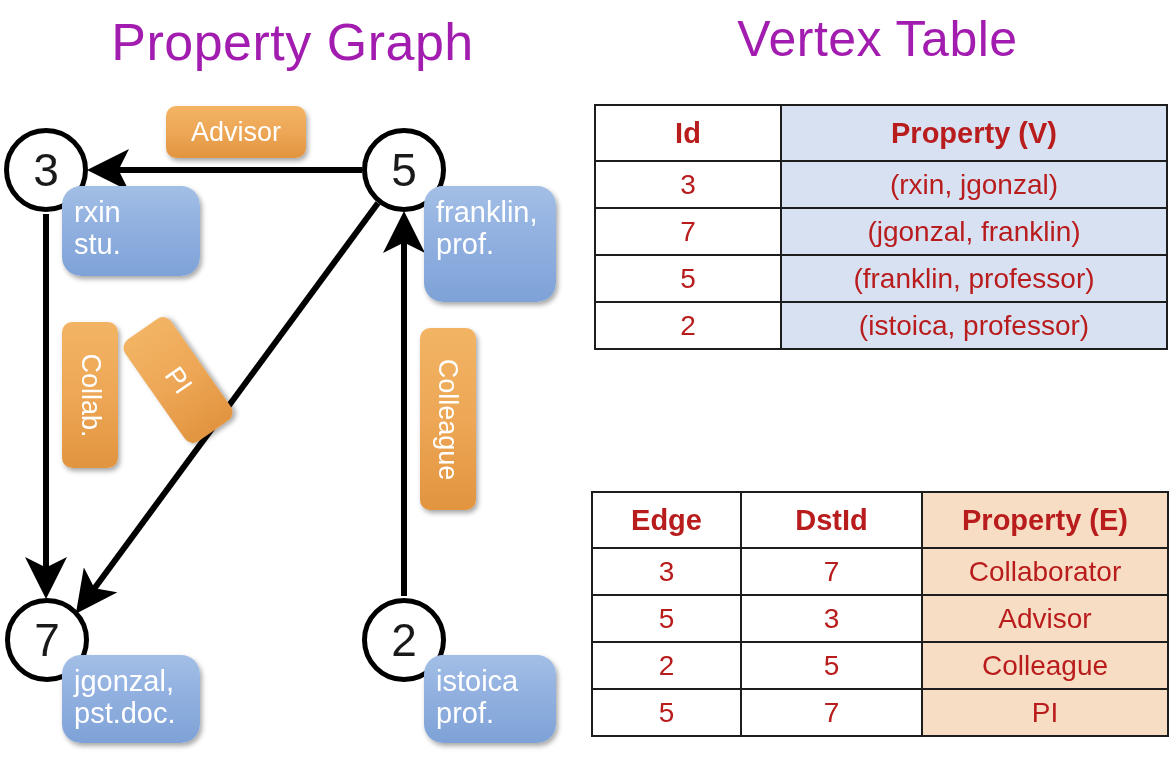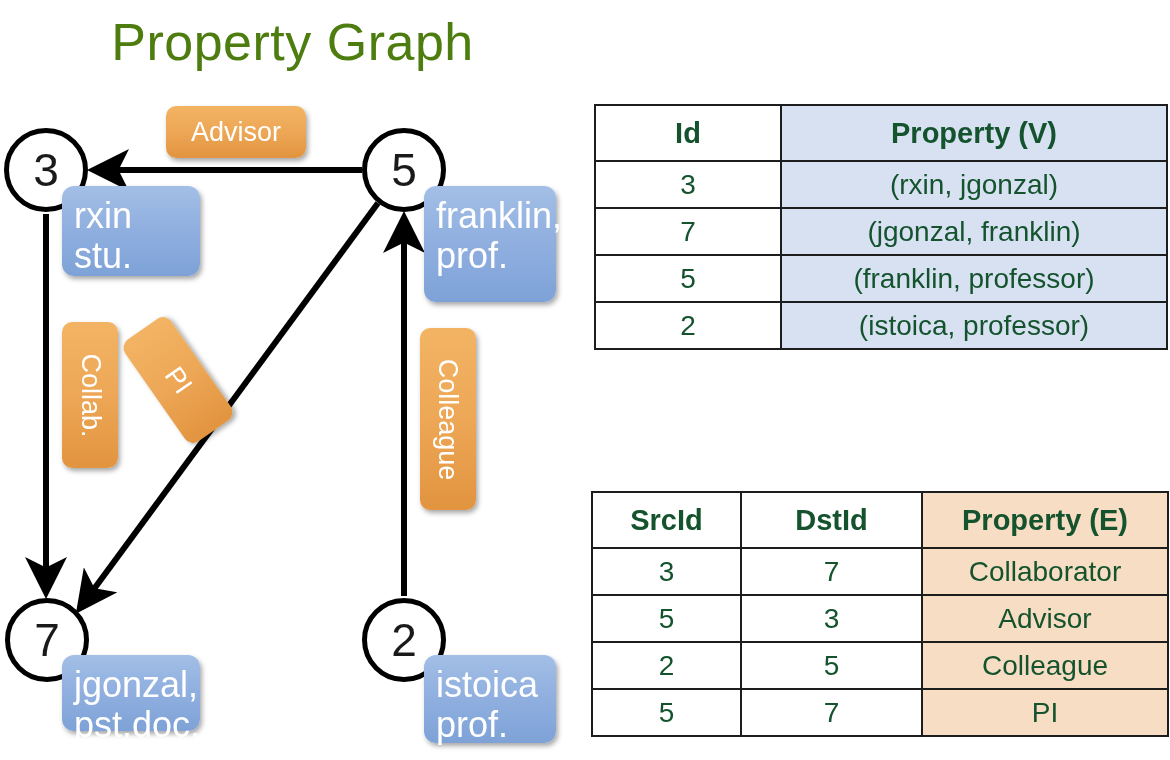--- a/index.html
+++ b/index.html
@@ -1,77 +1,78 @@
 <!DOCTYPE html>
 <html><head>
 <meta charset="utf-8">
 <style>
   html,body{margin:0;padding:0;background:#fff;}
   body{width:1170px;height:760px;overflow:hidden;
        font-family:"Liberation Sans", sans-serif;color:#111;}
   #root{position:relative;width:1170px;height:760px;}
 
   
-  .title{position:absolute;font-weight:400;color:#4d7c0f;
+  .title{position:absolute;font-weight:400;color:#a21caf;
          font-family:"Liberation Sans", sans-serif;
          letter-spacing:.5px;white-space:nowrap;}
   #pg-title{left:0;top:12px;width:585px;text-align:center;font-size:52px;}
   #vt-title{left:585px;top:10px;width:585px;text-align:center;font-size:50px;}
   #et-title{left:585px;top:400px;width:585px;text-align:center;font-size:50px;}
 
   
   #graph-svg{position:absolute;left:0;top:0;width:585px;height:760px;}
 
   
   .node{position:absolute;width:84px;height:84px;border:5px solid #000;
         border-radius:50%;background:#fff;box-sizing:border-box;
         display:flex;align-items:center;justify-content:center;
         font-size:46px;line-height:1;color:#1a1a1a;}
 
   
-  .vbox{position:absolute;border-radius:12px;color:#fff;
+  .vbox{position:absolute;border-radius:19px;color:#fff;
         background:linear-gradient(to bottom,#a3bfe6 0%,#91b0e0 45%,#7ea2d7 100%);
         box-shadow:2px 3px 5px rgba(0,0,0,.35);
         padding:10px 12px;box-sizing:border-box;
-        font-size:36px;line-height:1.12;}
+        font-size:29px;line-height:1.12;}
   .vbox span{display:block;}
 
   
   .ebox{position:absolute;border-radius:10px;color:#fff;
         background:linear-gradient(to bottom,#f2b464 0%,#eda756 50%,#e2943f 100%);
         box-shadow:2px 3px 5px rgba(0,0,0,.35);
         display:flex;align-items:center;justify-content:center;
         box-sizing:border-box;font-size:27px;white-space:nowrap;}
   .ebox.vert > span{transform:rotate(90deg);display:block;}
   .ebox.rot  > span{display:block;}
 
   
   .tbl{position:absolute;border-collapse:collapse;table-layout:fixed;}
   .tbl td,.tbl th{border:2px solid #1d1d1d;text-align:center;
-                  font-weight:400;font-size:28px;color:#14532d;
+                  font-weight:400;font-size:28px;color:#b91c1c;
                   padding:0;height:45px;}
   .tbl th{font-weight:700;font-size:29px;height:54px;}
   .blue-c{background:#d7e1f2;}
   .ora-c{background:#f7ddc3;}
 
   #vertex-table{left:594px;top:104px;width:572px;}
   #vertex-table col.c1{width:186px;}
   #vertex-table col.c2{width:386px;}
 
   #edge-table{left:591px;top:491px;width:576px;}
   #edge-table col.e1{width:149px;}
   #edge-table col.e2{width:181px;}
   #edge-table col.e3{width:246px;}
 </style>
 </head>
 <body>
 
 <div id="root">
 
   <div class="title" id="pg-title">Property Graph</div>
+  <div class="title" id="vt-title">Vertex Table</div>
 
   <svg id="graph-svg" viewBox="0 0 585 760">
     <defs>
       <marker id="ah" viewBox="0 0 12 12" refX="10" refY="6" markerWidth="7" markerHeight="7" orient="auto-start-reverse">
         <path d="M0,0 L12,6 L0,12 L3,6 Z" fill="#000"></path>
       </marker>
     </defs>
 
     <line x1="362" y1="170" x2="94" y2="170" stroke="#000" stroke-width="6" marker-end="url(#ah)"></line>
 
@@ -88,21 +89,21 @@
   <div class="node" style="left:362px;top:598px;">2</div>
 
   <div class="vbox" style="left:62px; top:186px; width:138px;height:90px;">
     <span>rxin</span>
     <span>stu.</span>
   </div>
   <div class="vbox" style="left:424px;top:186px; width:132px;height:116px;">
     <span>franklin,</span>
     <span>prof.</span>
   </div>
-  <div class="vbox" style="left:62px; top:655px; width:138px;height:76px;">
+  <div class="vbox" style="left:62px; top:655px; width:138px;height:88px;">
     <span>jgonzal,</span>
     <span>pst.doc.</span>
   </div>
   <div class="vbox" style="left:424px;top:655px; width:132px;height:88px;">
     <span>istoica</span>
     <span>prof.</span>
   </div>
 
   <div class="ebox" style="left:166px;top:106px;width:140px;height:52px;">
     <span>Advisor</span>
@@ -153,21 +154,21 @@
   </table>
 
   <table class="tbl" id="edge-table">
     <colgroup>
         <col class="e1">
         <col class="e2">
         <col class="e3">
       </colgroup>
     <thead>
       <tr>
-        <th>SrcId</th>
+        <th>Edge</th>
         <th>DstId</th>
         <th class="ora-c">Property (E)</th>
       </tr>
     </thead>
     <tbody>
       <tr>
         <td>3</td>
         <td>7</td>
         <td class="ora-c">Collaborator</td>
       </tr>

